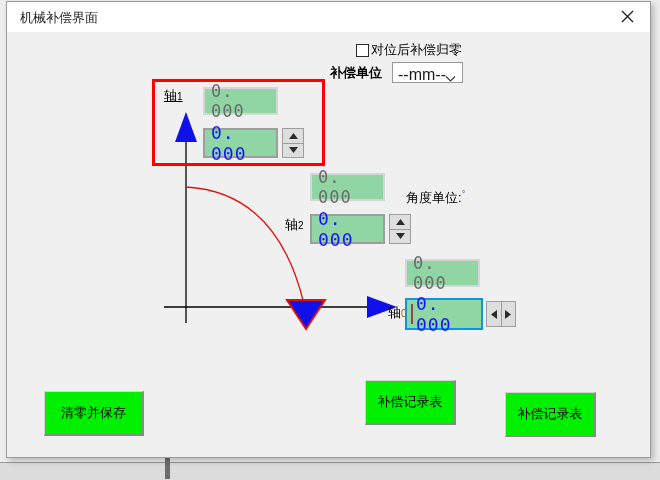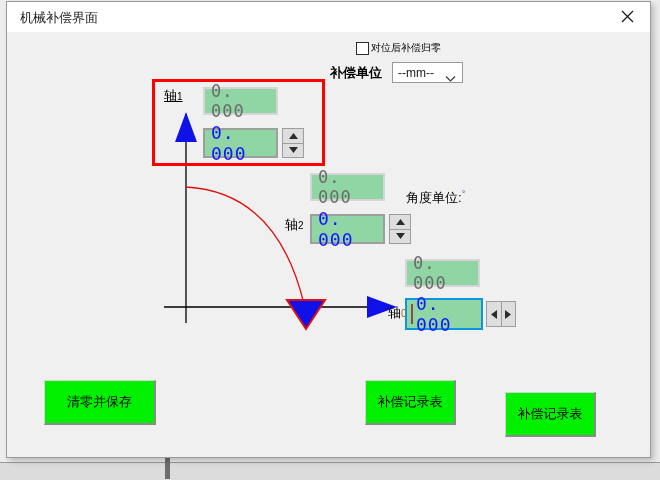--- a/index.html
+++ b/index.html
@@ -110,21 +110,21 @@
   .chk-box {
     width: 13px;
     height: 13px;
     border: 1px solid #2b2b2b;
     background: #ffffff;
     box-sizing: border-box;
     cursor: pointer;
     flex: none;
   }
   .chk-label {
-    font-size: 10px;
+    font-size: 13px;
     color: #000;
     margin-left: 2px;
   }
 
   .unit-row {
     position: absolute;
     left: 323px;
     top: 30px;
     display: flex;
     align-items: center;
@@ -142,21 +142,21 @@
     height: 21px;
     border: 1px solid #999999;
     background: #ffffff;
     box-sizing: border-box;
     cursor: pointer;
   }
   .combo-text {
     position: absolute;
     left: 5px;
     top: 3px;
-    font-size: 12px;
+    font-size: 16px;
     color: #1a1a1a;
     text-align: right;
   }
   .combo-arrow {
     position: absolute;
     right: 6px;
     top: 6px;
   }
 
   
@@ -413,19 +413,19 @@
               <polygon points="0,4.5 6,0 6,9" fill="#2b2b2b"></polygon>
             </svg>
         </div>
         <div>
           <svg width="6" height="9" viewBox="0 0 6 9">
               <polygon points="6,4.5 0,0 0,9" fill="#2b2b2b"></polygon>
             </svg>
         </div>
       </div>
 
-      <div class="gbtn" style="left:37px; top:348px; width:112px; height:45px;">清零并保存</div>
+      <div class="gbtn" style="left:37px; top:359px; width:100px; height:45px;">清零并保存</div>
       <div class="gbtn" style="left:358px; top:348px; width:91px; height:45px;">补偿记录表</div>
       <div class="gbtn" style="left:498px; top:360px; width:91px; height:45px;">补偿记录表</div>
 
     </div>
   </div>
 </div>
 
 </body></html>

